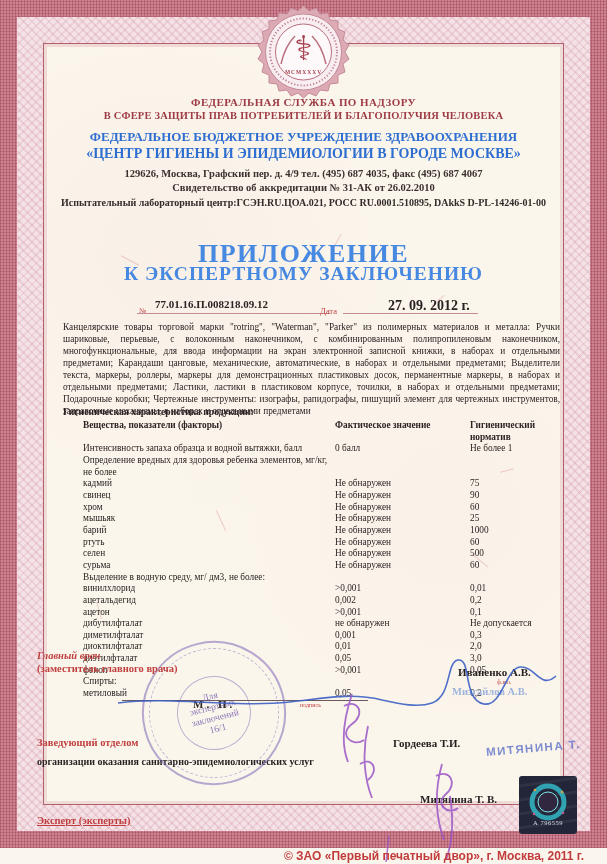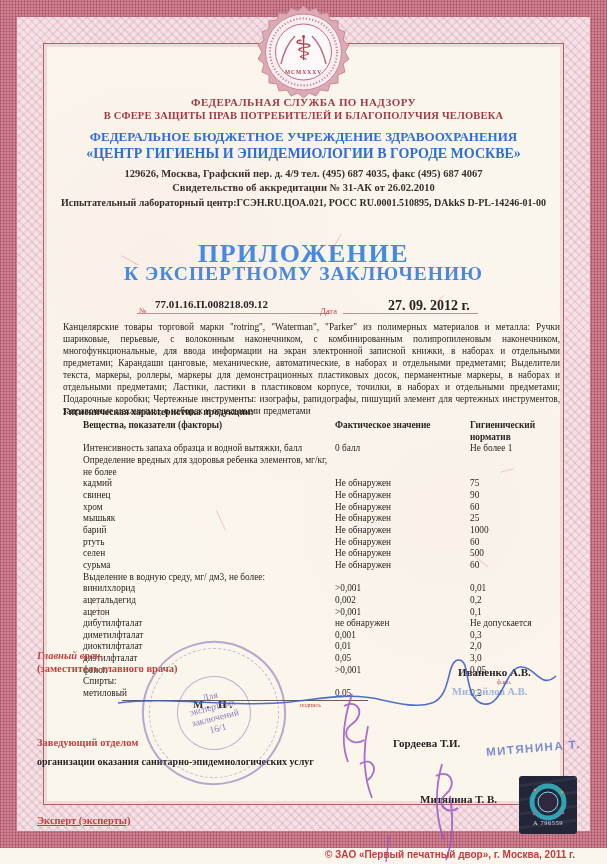--- a/index.html
+++ b/index.html
@@ -82,22 +82,22 @@
   .rs-ring3{position:absolute;inset:35px;border:1px solid rgba(116,88,176,.45);border-radius:50%;}
   .rs-text{position:absolute;inset:40px 18px;display:flex;flex-direction:column;align-items:center;
     justify-content:center;color:rgba(110,82,170,.78);font-size:9.5px;line-height:11px;}
   .mp-label{left:193px;top:698px;font-size:11px;font-weight:bold;color:#2f2b2b;letter-spacing:3px;z-index:4;}
   .name-stamp{left:486px;top:742px;transform:rotate(-5deg);color:rgba(82,104,198,.75);
     font-family:"Liberation Sans","DejaVu Sans",sans-serif;font-weight:bold;font-size:11.5px;
     letter-spacing:1.5px;z-index:4;white-space:nowrap;}
   .sig-svg{left:0;top:0;z-index:5;pointer-events:none;}
   
   .hologram{left:519px;top:776px;z-index:6;}
-  .copyright{right:32px;top:849px;font-family:"Liberation Sans","DejaVu Sans",sans-serif;
-    font-size:10px;font-weight:bold;color:#c23b3b;z-index:6;}
+  .copyright{right:23px;top:849px;font-family:"Liberation Sans","DejaVu Sans",sans-serif;
+    font-size:12px;font-weight:bold;color:#c23b3b;z-index:6;}
 </style>
 </head>
 <body>
 
 <div class="cert-border">
   <div class="band-outer"></div>
   <div class="band-mid"></div>
   <div class="sheet"></div>
 </div>
 

